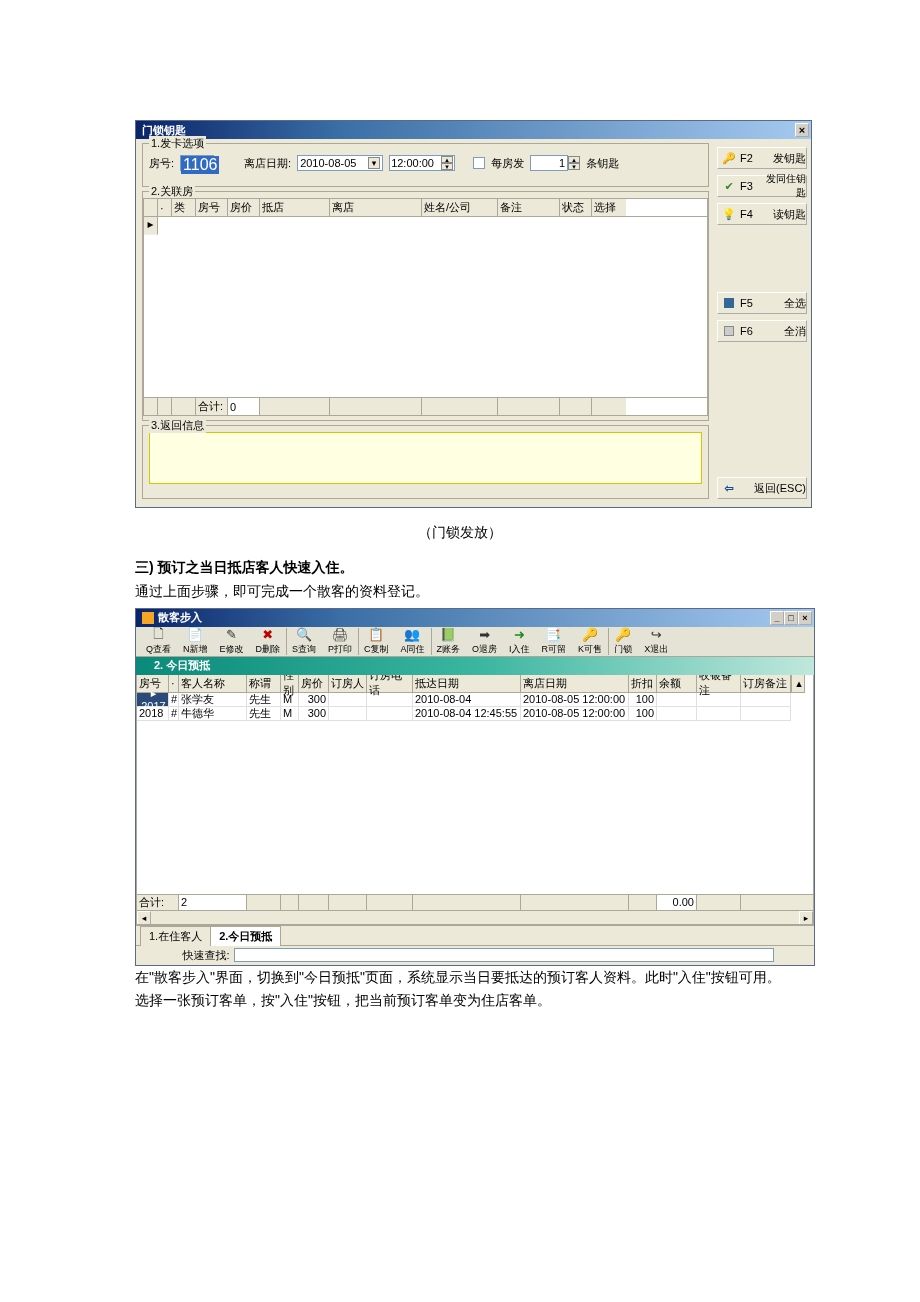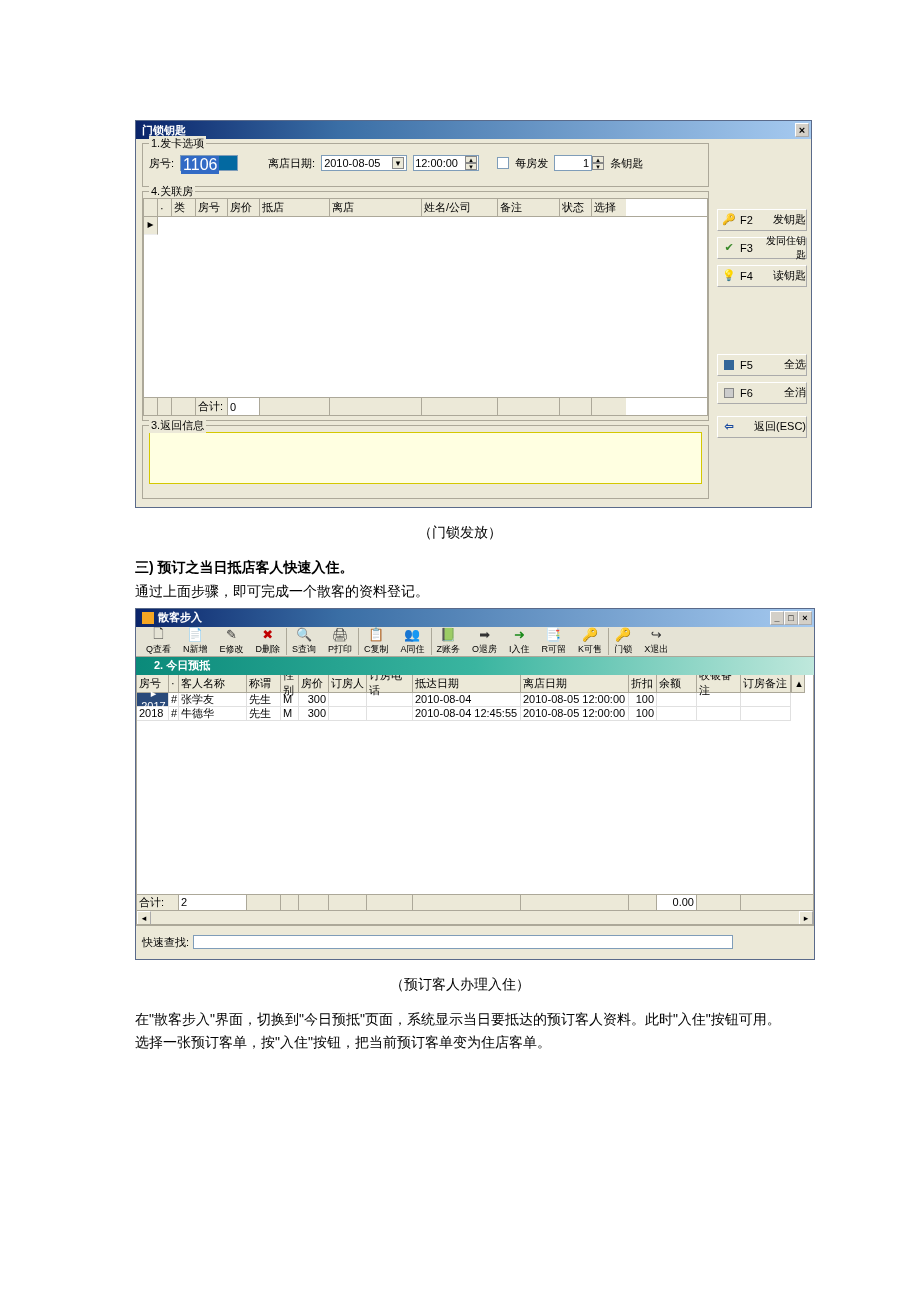--- a/index.html
+++ b/index.html
@@ -4,21 +4,21 @@
 <style>
   * { box-sizing: border-box; margin: 0; padding: 0; }
   body { font-family: "SimSun", "Microsoft YaHei", sans-serif; background: #fff; width: 920px; }
   .page { padding: 120px 135px 40px 135px; }
 
   
   .dlg1 { width: 677px; border: 1px solid #5a6a8a; background: #ece9d8; position: relative; }
   .dlg1-titlebar { height: 18px; background: linear-gradient(to right,#0a246a 0%,#3a6ea5 30%,#a6caf0 100%); display:flex; align-items:center; justify-content:space-between; padding:0 2px; }
   .dlg1-title { color:#fff; font-size:11px; font-weight:bold; padding-left:4px; }
   .dlg1-close { width:14px; height:14px; line-height:12px; text-align:center; background:#d4d0c8; border:1px outset #fff; font-size:11px; font-weight:bold; cursor:pointer; }
-  .dlg1-body { display:flex;align-items:center; }
+  .dlg1-body { display:flex; }
   .dlg1-left { flex:1; padding:4px 2px 4px 6px; }
   .dlg1-right { width:100px; padding:8px 6px; display:flex; flex-direction:column; gap:6px; }
   .groupbox { border:1px solid #aca899; padding:6px 6px 8px 6px; position:relative; margin-bottom:4px; }
   .groupbox > .legend { position:absolute; top:-8px; left:6px; background:#ece9d8; font-size:11px; padding:0 2px; }
   .fakabox { height:44px; display:flex; align-items:center; gap:6px; padding-top:4px; }
   .lbl { font-size:11px; }
   .roominput-inner { background:#316ac5; color:#fff; display:inline-block; padding:0 2px; }
   .dateinput { width:86px; height:16px; border:1px solid #7f9db9; font-size:11px; background:#fff; display:inline-flex; align-items:center; justify-content:space-between; padding:0 2px; }
   .dateinput .arrow { width:12px; height:12px; border:1px solid #888; text-align:center; line-height:10px; font-size:9px; background:#ece9d8; }
   .timeinput { width:66px; height:16px; border:1px solid #7f9db9; font-size:11px; background:#fff; display:inline-flex; align-items:center; justify-content:space-between; padding:0 1px; }
@@ -88,40 +88,40 @@
   .g2foot .gf-lbl { width:42px; }
   .g2foot .gf-cnt { width:68px; background:#fff;} .g2foot .gf-sp2 { width:38px;} .g2foot .gf-sp3 { width:46px;}
   .g2foot .gf-sp4 { width:108px;} .g2foot .gf-sp5 { width:108px;} .g2foot .gf-sp6 { width:28px;}
   .g2foot .gf-bal { width:40px; background:#fff; justify-content:flex-end; padding-right:2px;}
   .g2foot .gf-sp7 { width:44px;} .g2foot .gf-sp8{flex:1;border-right:none;}
   .hscroll { position:absolute; bottom:0; left:0; right:0; height:14px; background:#ece9d8; border-top:1px solid #aca899; display:flex; justify-content:space-between;}
   .hscroll .sbtn{width:14px;height:14px;border:1px outset #fff;font-size:9px;text-align:center;line-height:12px;}
   .tabstrip { height:20px; background:#ece9d8; display:flex; align-items:flex-start; font-size:11px; padding-left:4px; border-top:1px solid #aca899;}
   .tab { padding:2px 8px; border:1px solid #aca899; border-bottom:none; background:#ece9d8; margin-right:-1px; cursor:pointer;}
   .tab.active { background:#fff; font-weight:bold;}
-  .quicksearch { height:34px; background:#ece9d8; display:flex; align-items:center; font-size:11px; padding-left:6px; gap:4px; border-top:1px solid #aca899;}
+  .quicksearch { height:20px; background:#ece9d8; display:flex; align-items:center; font-size:11px; padding-left:6px; gap:4px; border-top:1px solid #aca899;justify-content:center;}
   .quicksearch input { width:540px; height:14px; border:1px solid #7f9db9; font-size:11px; }
 </style>
 </head>
 <body>
 
 <div class="page">
 
   <div class="dlg1">
     <div class="dlg1-titlebar">
       <span class="dlg1-title">门锁钥匙</span>
       <span class="dlg1-close">×</span>
     </div>
     <div class="dlg1-body">
       <div class="dlg1-left">
 
         <div class="groupbox fakabox">
           <span class="legend">1.发卡选项</span>
           <span class="lbl">房号:</span>
-          <span style="border:1px solid #7f9db9;background:#0369a1;display:inline-block;width:58px;height:16px;">
+          <span style="border:1px solid #7f9db9;background:#0369a1;display:inline-block;width:34px;height:16px;">
             <span class="roominput-inner">1106</span>
           </span>
           <span style="width:18px;"></span>
           <span class="lbl">离店日期:</span>
           <span class="dateinput">
             <span>2010-08-05</span>
             <span class="arrow">▾</span>
           </span>
           <span class="timeinput">
             <span>12:00:00</span>
@@ -139,21 +139,21 @@
               </span>
             <span class="spinner">
                 <div>▴</div>
                 <div>▾</div>
               </span>
           </span>
           <span class="lbl">条钥匙</span>
         </div>
 
         <div class="groupbox guanlianbox">
-          <span class="legend">4.关联房</span>
+          <span class="legend">2.关联房</span>
           <div class="rel-table-wrap">
             <div class="rel-thead">
               <div class="c0"></div>
               <div class="c1">·</div>
               <div class="c2">类</div>
               <div class="c3">房号</div>
               <div class="c4">房价</div>
               <div class="c5">抵店</div>
               <div class="c6">离店</div>
               <div class="c7">姓名/公司</div>
@@ -371,22 +371,25 @@
           <div class="gf-sp6"></div>
         <div class="gf-bal">0.00</div>
         <div class="gf-sp7"></div>
           <div class="gf-sp8"></div>
       </div>
       <div class="hscroll">
         <span class="sbtn">◂</span>
         <span class="sbtn">▸</span>
       </div>
     </div>
+    <div class="tabstrip">
+      <div class="tab">1.在住客人</div>
+      <div class="tab active">2.今日预抵</div>
+    </div>
     <div class="quicksearch">
       <span>快速查找:</span>
       <input type="text" style="">
     </div>
   </div>
 
-  <div class="cap">（预订客人办理入住）</div>
   <div class="para">在"散客步入"界面，切换到"今日预抵"页面，系统显示当日要抵达的预订客人资料。此时"入住"按钮可用。选择一张预订客单，按"入住"按钮，把当前预订客单变为住店客单。</div>
 
 </div>
 
 </body></html>

